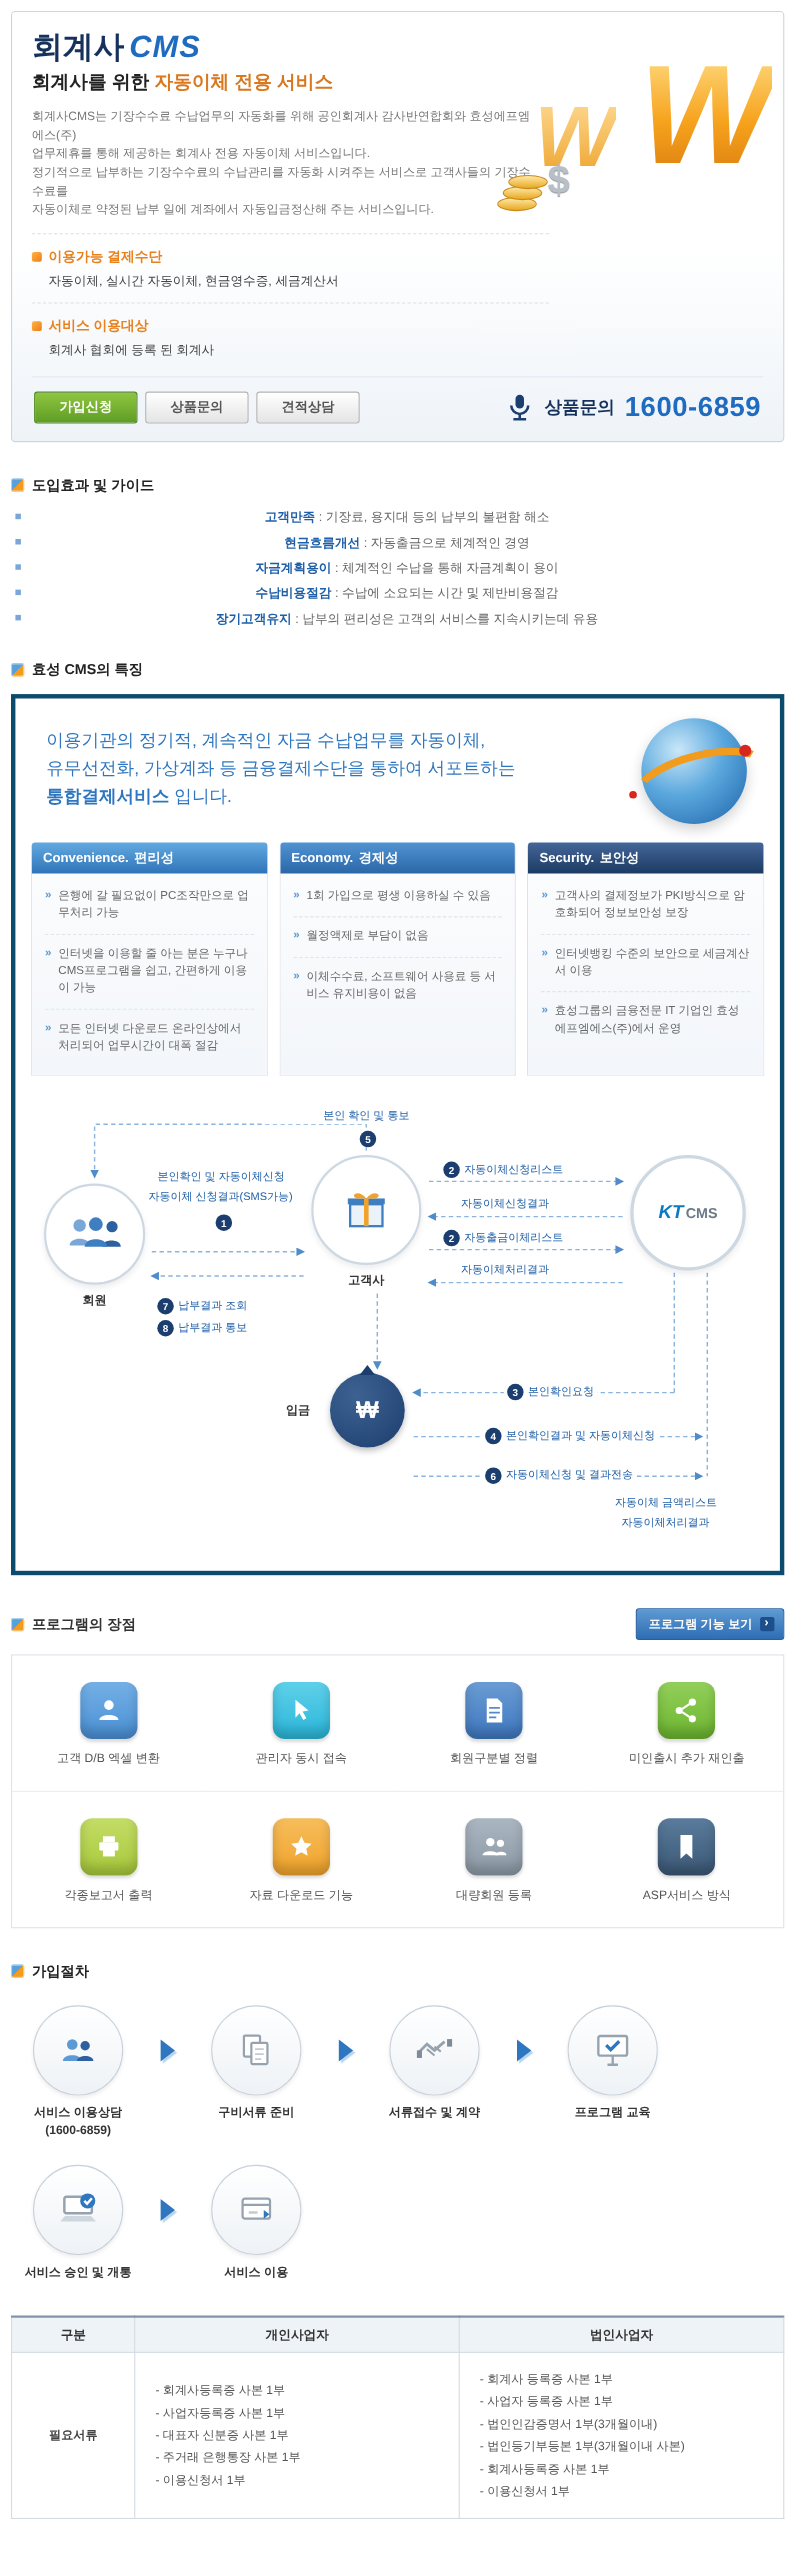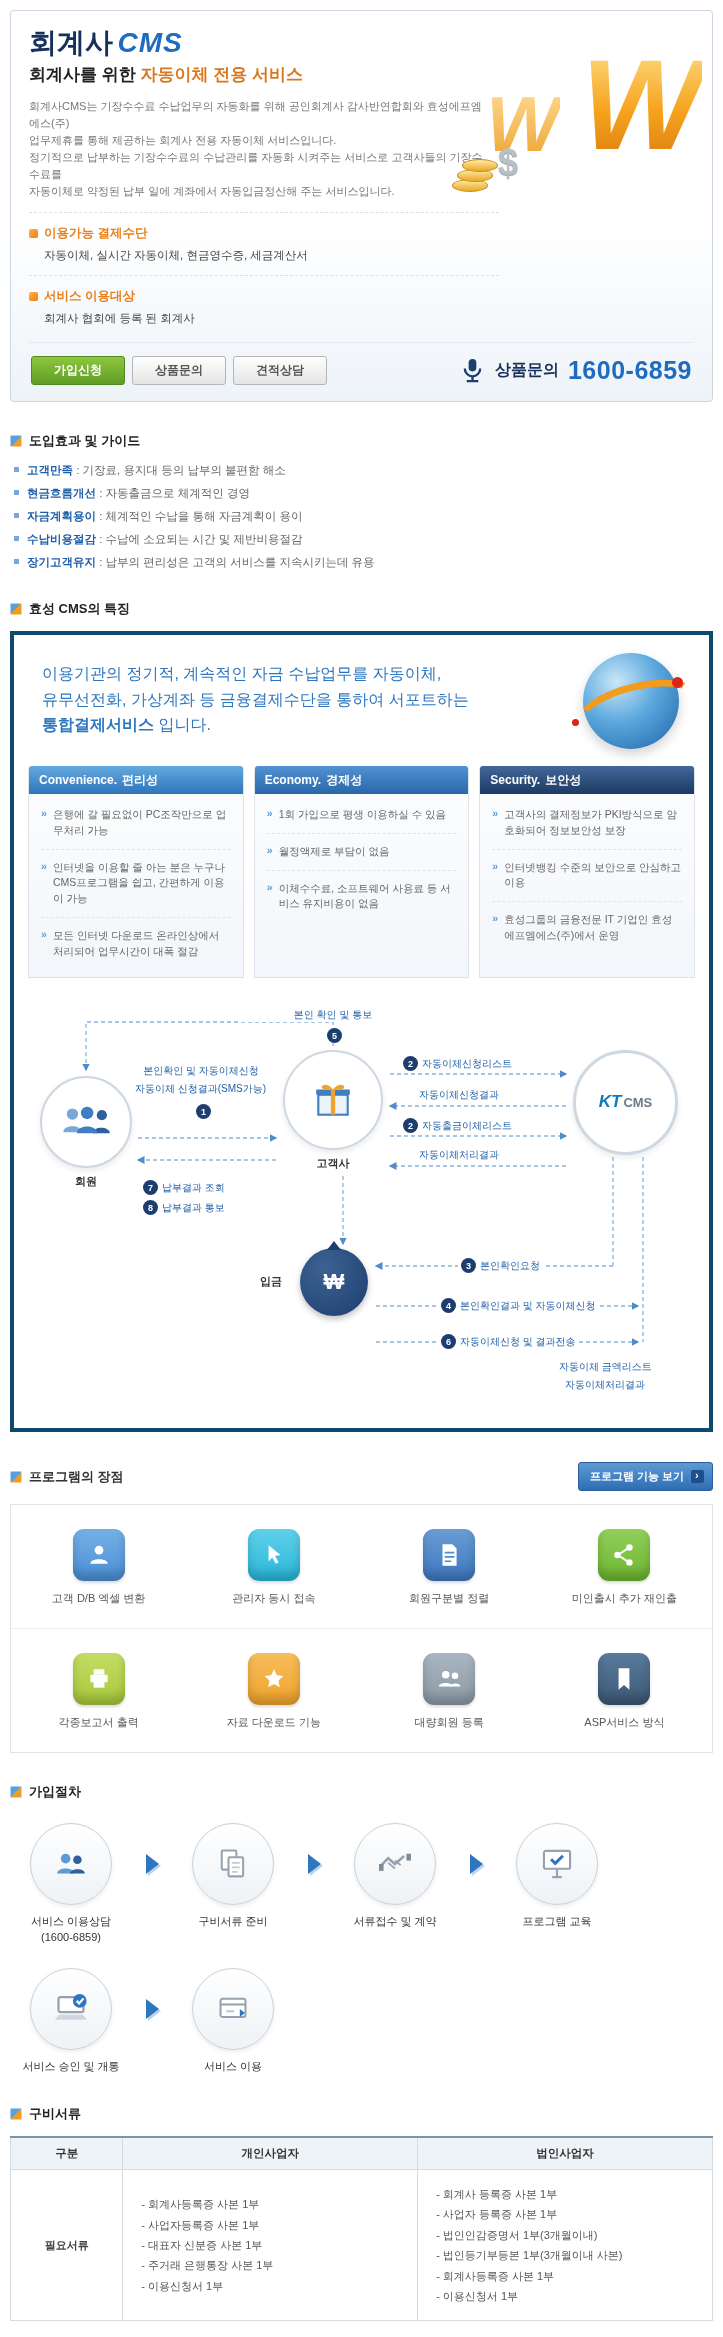--- a/index.html
+++ b/index.html
@@ -43,21 +43,21 @@
   .c-label{font-size:16px;font-weight:bold;color:#16325c;}
   .c-phone{font-size:25px;font-weight:bold;color:#1e6bbf;letter-spacing:.5px;}
 
   
   .section{margin-top:30px;}
   .sec-head{display:flex;align-items:center;gap:7px;margin-bottom:13px;}
   .sec-bullet{width:12px;height:12px;border-radius:2px;flex:none;position:relative;
     background:linear-gradient(135deg,#58a0dc 0 50%,#f29b1d 50% 100%);box-shadow:inset 0 0 0 1px rgba(255,255,255,.5);}
   .sec-head h3{font-size:13px;color:#222;}
 
-  .benefit-list{list-style:none;padding-left:4px;}
+  .benefit-list{list-style:none;padding-left:4px;text-align:center;}
   .benefit-list li{position:relative;padding-left:13px;margin:8px 0;font-size:11.5px;color:#666;}
   .benefit-list li::before{content:"";position:absolute;left:0;top:4px;width:5px;height:5px;background:#7aa7d8;}
   .b-label{color:#1f5fa8;font-weight:bold;}
 
   
   .feature-box{border:4px solid #0c4a6e;padding:26px 14px 28px;position:relative;}
   .f-intro{padding-left:14px;font-size:16px;color:#2e77c0;line-height:1.6;width:470px;}
   .f-intro .bold{font-weight:bold;}
   .globe{position:absolute;right:30px;top:18px;width:96px;height:96px;border-radius:50%;
     background:radial-gradient(circle at 35% 30%,#c9e7f8,#5aa7dd 45%,#1d62a8);box-shadow:0 5px 12px rgba(0,0,0,.18);}
@@ -122,21 +122,21 @@
   .adv-item:nth-child(8) .tile{background:linear-gradient(#587previous,#3b5875);}
   .adv-item:nth-child(8) .tile{background:linear-gradient(#5a7b9c,#3b5875);}
   .adv-label{margin-top:10px;font-size:11px;color:#555;}
 
   
   .proc-row{display:flex;align-items:flex-start;margin-top:22px;}
   .proc-step{width:122px;text-align:center;}
   .p-circle{width:82px;height:82px;border-radius:50%;border:1px solid #c8d1da;
     background:linear-gradient(#ffffff,#eef2f6);margin:0 auto;display:flex;align-items:center;justify-content:center;
     box-shadow:0 2px 4px rgba(0,0,0,.08);}
-  .p-label{margin-top:9px;font-size:11px;font-weight:normal;color:#333;white-space:pre-line;line-height:1.45;}
+  .p-label{margin-top:9px;font-size:11px;font-weight:bold;color:#333;white-space:pre-line;line-height:1.45;}
   .p-arrow{width:40px;height:82px;display:flex;align-items:center;justify-content:center;}
   .p-arrow span{width:0;height:0;border-left:13px solid #2e77c0;border-top:10px solid transparent;
     border-bottom:10px solid transparent;filter:drop-shadow(2px 2px 0 #b9d4ec);}
 
   
   .doc-table{width:100%;border-collapse:collapse;border-top:2px solid #7f93a8;font-size:11px;}
   .doc-table th{background:#eef3f8;border:1px solid #d4dbe2;padding:8px 4px;color:#333;font-size:11.5px;}
   .doc-table td{border:1px solid #d4dbe2;padding:14px 18px;color:#555;vertical-align:middle;line-height:1.85;}
   .doc-table td.row-label{text-align:center;font-weight:bold;color:#444;}
   .doc-table col.c1{width:16%;}
@@ -253,21 +253,21 @@
             <div class="f-item">이체수수료, 소프트웨어 사용료 등 서비스 유지비용이 없음</div>
           </div>
         </div>
         <div class="f-col">
           <div class="f-col-head">
             <span>Security.</span>
             <span>보안성</span>
           </div>
           <div class="f-items">
             <div class="f-item">고객사의 결제정보가 PKI방식으로 암호화되어 정보보안성 보장</div>
-            <div class="f-item">인터넷뱅킹 수준의 보안으로 안심하고 이용</div>
+            <div class="f-item">인터넷뱅킹 수준의 보안으로 세금계산서 이용</div>
             <div class="f-item">효성그룹의 금융전문 IT 기업인 효성에프엠에스(주)에서 운영</div>
           </div>
         </div>
       </div>
 
       <div class="diagram">
         <svg class="d-svg" width="673" height="392" viewBox="0 0 673 392">
           <defs>
             <marker id="ar" markerWidth="8" markerHeight="8" refX="5" refY="3" orient="auto">
               <path d="M0 0L6 3L0 6z" fill="#4f8cc9"></path>
@@ -569,24 +569,20 @@
               <path d="M10 17h7" stroke="#c2cad2" stroke-width="2"></path>
               <path d="M22 15l4.5 3.5L22 22z" fill="#2e77c0"></path>
             </svg>
         </div>
         <div class="p-label">서비스 이용</div>
       </div>
     </div>
   </div>
 
   <div class="section">
-    <div class="sec-head">
-      <span class="sec-bullet"></span>
-      <h3>구비서류</h3>
-    </div>
     <table class="doc-table">
       <colgroup>
           <col class="c1">
           <col class="c2">
           <col class="c3">
         </colgroup>
       <thead>
         <tr>
           <th>구분</th>
           <th>개인사업자</th>

